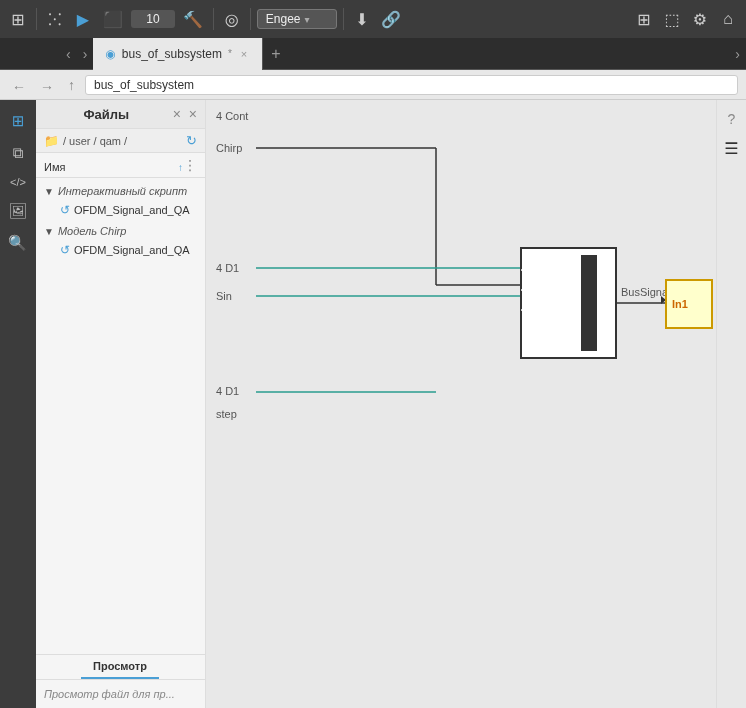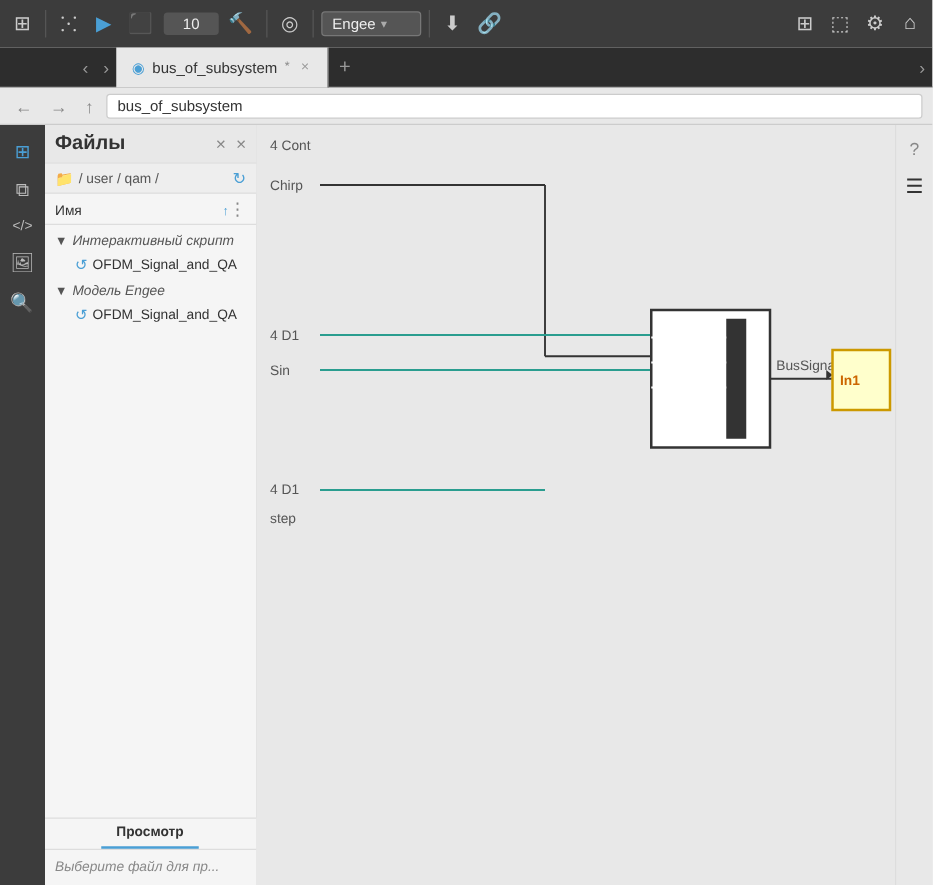--- a/index.html
+++ b/index.html
@@ -67,21 +67,21 @@
 
     
     #file-panel {
       width: 170px; background: #f5f5f5; border-right: 1px solid #ddd;
       display: flex; flex-direction: column;
     }
     #file-panel-header {
       display: flex; align-items: center; padding: 6px 8px;
       background: #e8e8e8; border-bottom: 1px solid #ddd; gap: 4px;
     }
-    .panel-title { font-size: 16px; font-weight: bold; color: #333; flex: 1; }
+    .panel-title { font-size: 13px; font-weight: bold; color: #333; flex: 1; text-align: center; }
     .panel-close { color: #888; cursor: pointer; font-size: 14px; }
 
     #file-path {
       display: flex; align-items: center; padding: 4px 8px; gap: 4px;
       background: #eee; border-bottom: 1px solid #ddd;
     }
     .path-text { font-size: 11px; color: #555; flex: 1; }
     .path-refresh { color: #4a9fd5; cursor: pointer; font-size: 13px; }
 
     #file-column-header {
@@ -226,36 +226,36 @@
         </div>
         <div class="tree-item">
           <span class="tree-item-icon">↺</span>
           <span class="tree-item-label">OFDM_Signal_and_QA</span>
         </div>
       </div>
 
       <div class="tree-section">
         <div class="tree-section-header">
           <span class="tree-arrow">▼</span>
-          <span class="tree-section-label">Модель Engee</span>
+          <span class="tree-section-label">Модель Chirp</span>
         </div>
         <div class="tree-item">
           <span class="tree-item-icon">↺</span>
           <span class="tree-item-label">OFDM_Signal_and_QA</span>
         </div>
       </div>
     </div>
 
     <div id="preview-panel">
       <div id="preview-tabs">
         <div class="preview-tab active">Просмотр</div>
         <div class="preview-tab">Git</div>
       </div>
       <div id="preview-content">
-        <span>Выберите файл для пр...</span>
+        <span>Просмотр файл для пр...</span>
       </div>
     </div>
   </div>
 
   <div id="canvas-area">
     <svg id="diagram-svg" viewBox="0 0 510 608" preserveAspectRatio="xMidYMid meet">
 
       <text x="10" y="20" font-size="11" fill="#555">4 Cont</text>
       <text x="10" y="52" font-size="11" fill="#555">Chirp</text>
 

